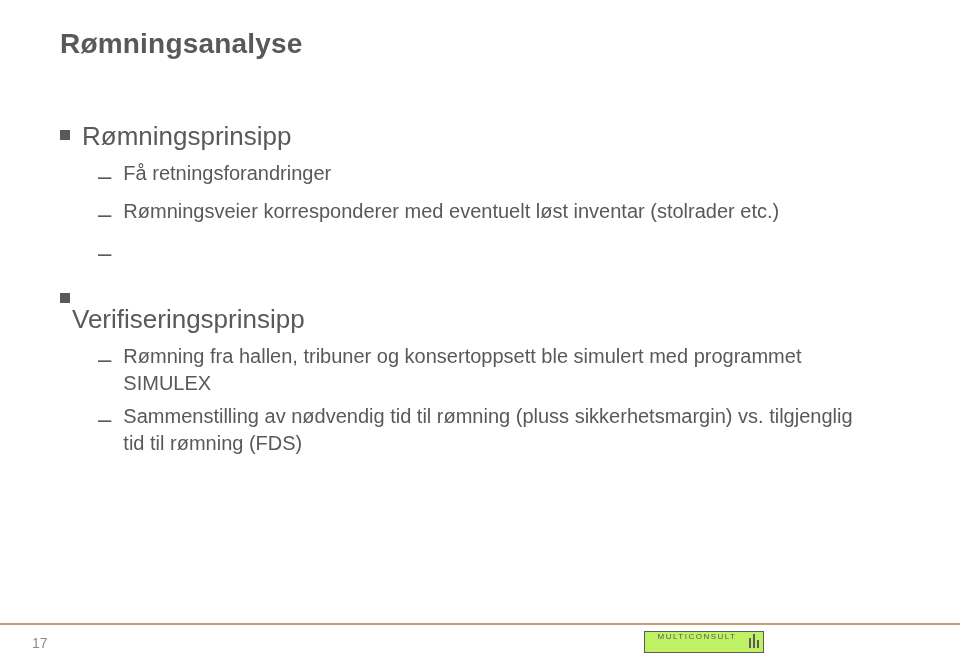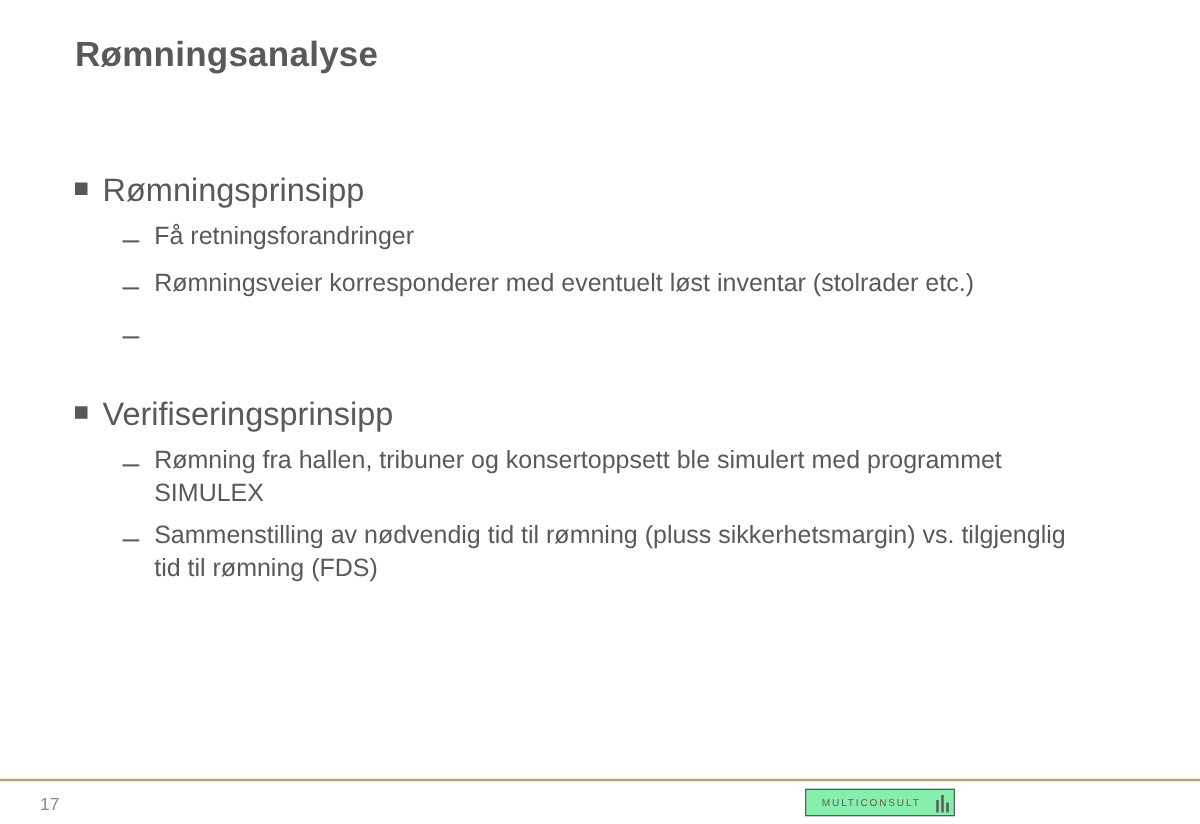--- a/index.html
+++ b/index.html
@@ -30,21 +30,21 @@
   }
   .content {
     position: absolute;
     left: 60px;
     top: 110px;
     width: 820px;
   }
   .lvl1 {
     display: flex;
     align-items: flex-start;
-    margin-top: 26px;
+    margin-top: 10px;
   }
   .lvl1 .bullet-sq {
     width: 10px;
     height: 10px;
     background: #595959;
     margin-top: 10px;
     flex: 0 0 auto;
   }
   .lvl1 .txt {
     margin-left: 12px;
@@ -99,23 +99,22 @@
     right: 24px;
     bottom: 4px;
     width: 120px;
     height: 24px;
   }
   .logo-box {
     width: 120px;
     height: 22px;
     border: 1px solid #5b5b5b;
     display: flex;
-    align-items: center;
     box-sizing: border-box;
-    background: #86efac;
+    background: #bef264;
   }
   .logo-text {
     flex: 1;
     text-align: center;
     font-size: 8px;
     letter-spacing: 1.5px;
     color: #5b5b5b;
   }
   .logo-bars {
     display: flex;
@@ -150,21 +149,21 @@
       <div class="txt">Få retningsforandringer</div>
     </div>
     <div class="lvl2">
       <div class="dash">–</div>
       <div class="txt">Rømningsveier korresponderer med eventuelt løst inventar (stolrader etc.)</div>
     </div>
     <div class="lvl2">
       <div class="dash">–</div>
     </div>
 
-    <div class="lvl1" style="margin-top:30px;">
+    <div class="lvl1" style="margin-top:14px;flex-direction:column;">
       <div class="bullet-sq"></div>
       <div class="txt">Verifiseringsprinsipp</div>
     </div>
     <div class="lvl2">
       <div class="dash">–</div>
       <div class="txt">Rømning fra hallen, tribuner og konsertoppsett ble simulert med programmet SIMULEX</div>
     </div>
     <div class="lvl2">
       <div class="dash">–</div>
       <div class="txt">Sammenstilling av nødvendig tid til rømning (pluss sikkerhetsmargin)  vs. tilgjenglig tid til rømning (FDS)</div>

